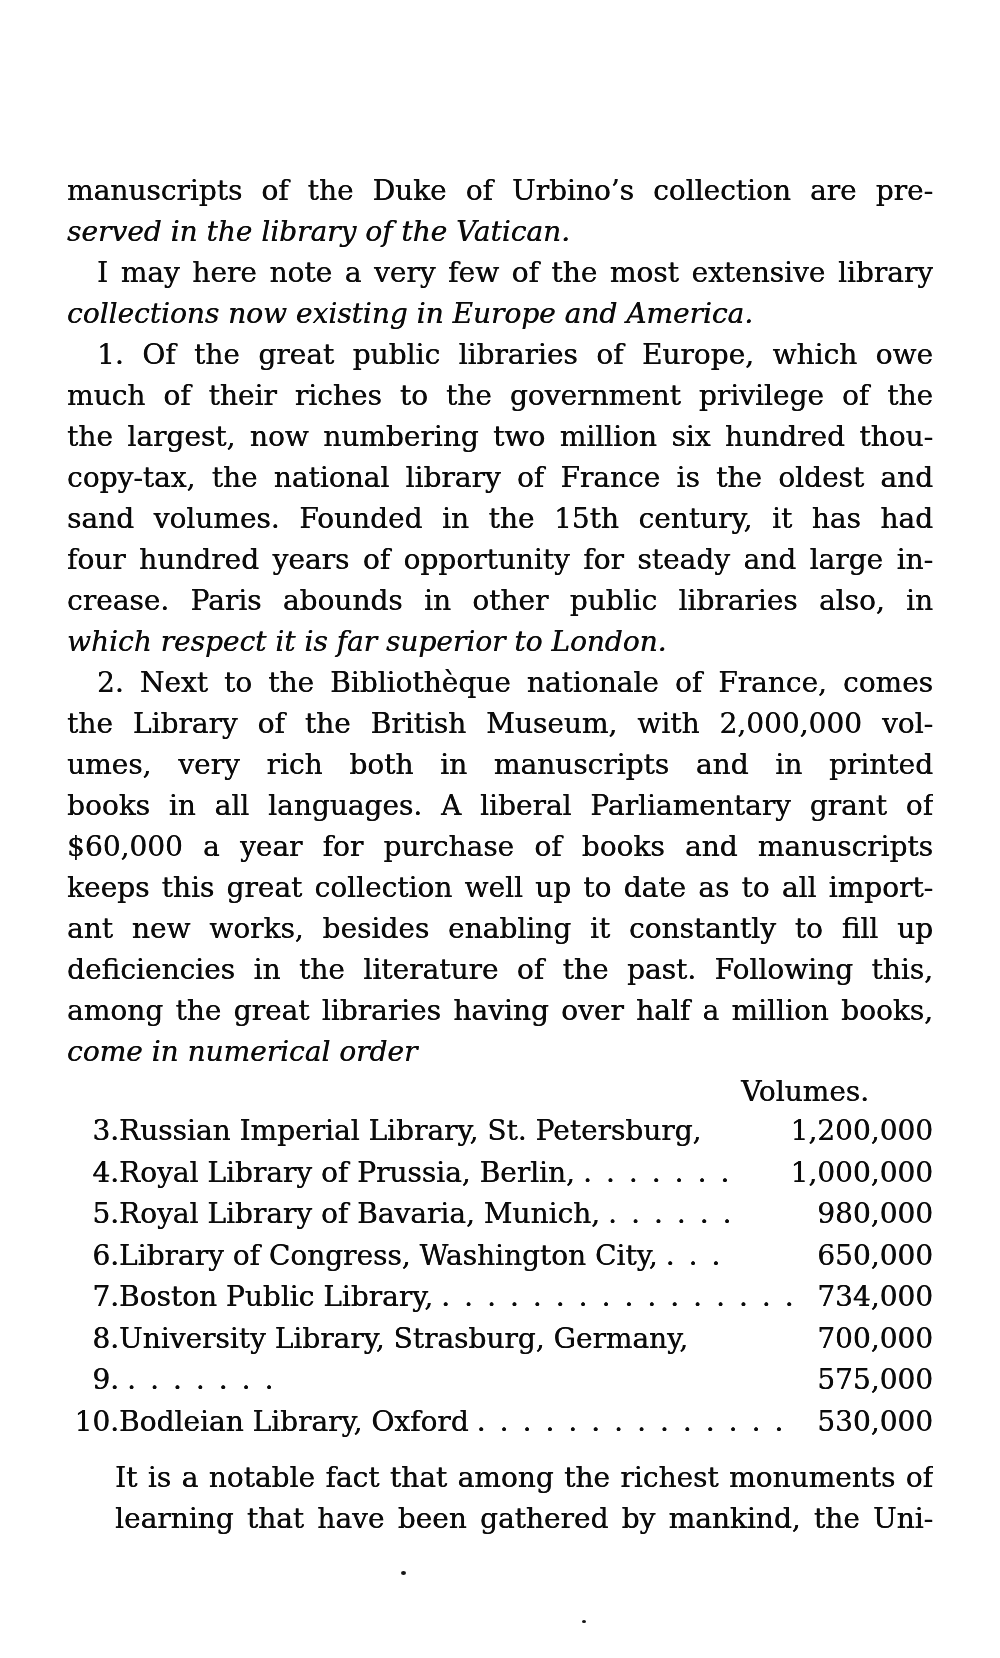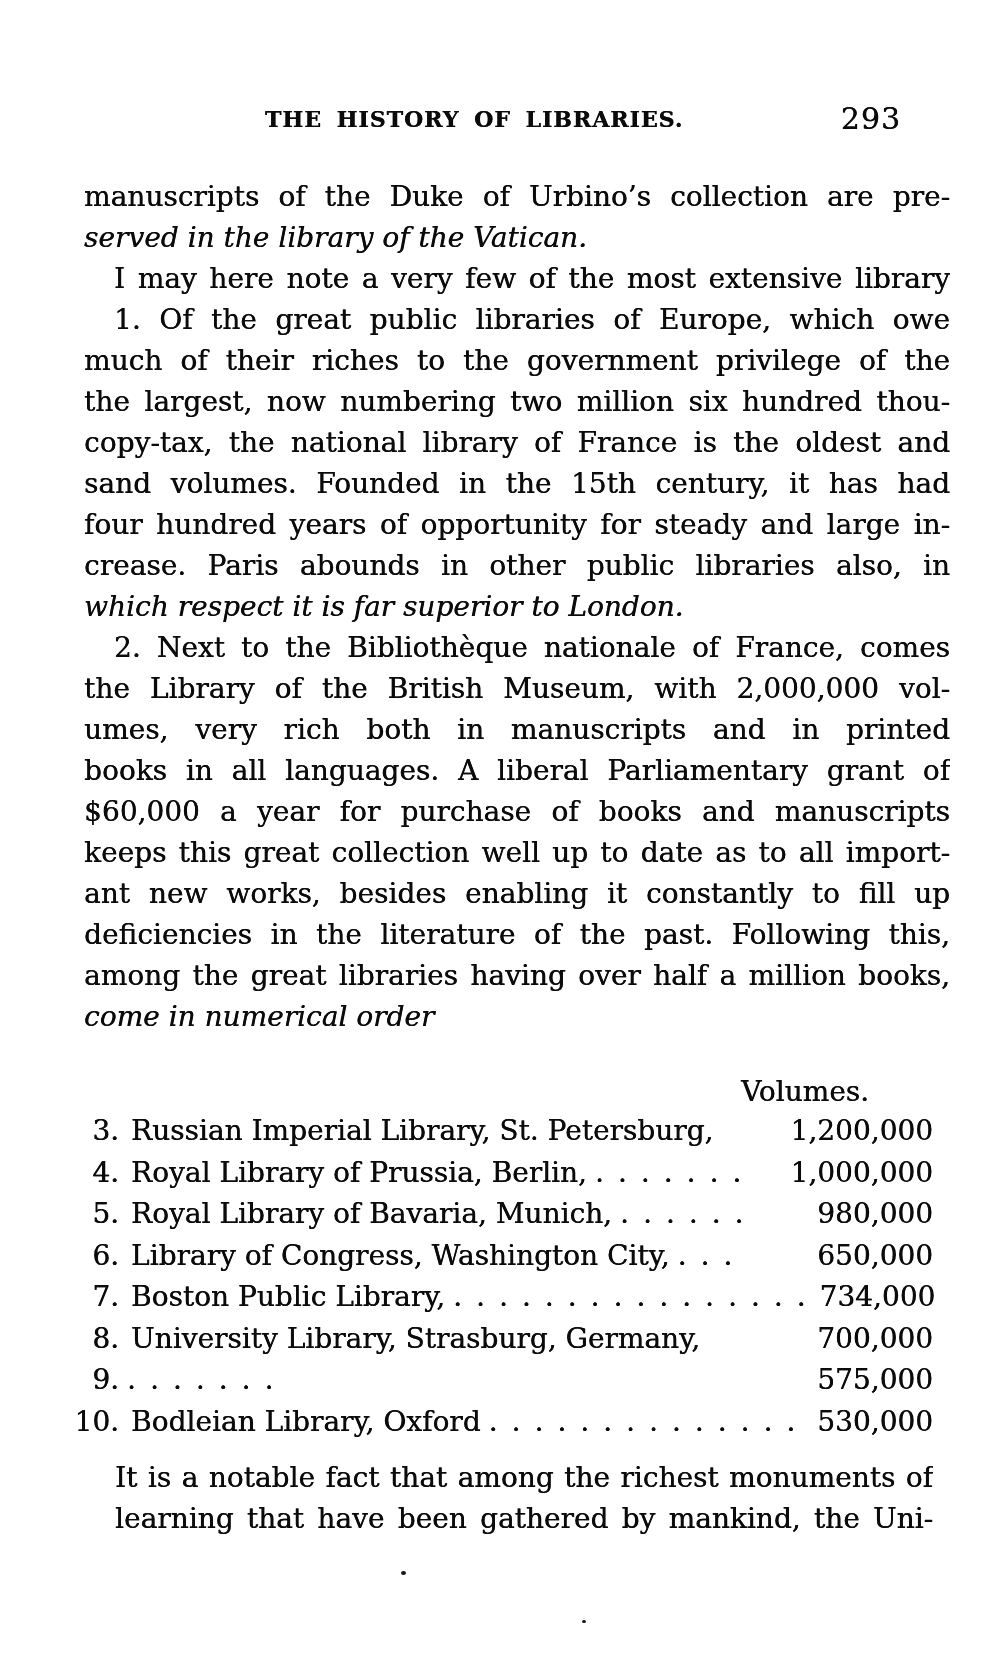--- a/index.html
+++ b/index.html
@@ -24,71 +24,68 @@
     letter-spacing: 1px; word-spacing: 6px;
     white-space: nowrap;
   }
   .page-number {
     position: absolute; right: 32px; top: 0;
     font-size: 30px; letter-spacing: 1px;
   }
 
   
   .body-text {
-    position: absolute; left: 67px; top: 176px; width: 866px;
-    font-size: 28px; line-height: 41px; margin-left: 17px;
+    position: absolute; left: 67px; top: 170px; width: 866px;
+    font-size: 28px; line-height: 41px;
   }
   .line { text-align: justify; text-align-last: justify; overflow: hidden; max-height: 41px; }
   .line.last { text-align: left; text-align-last: auto; font-style: italic; }
   .line.indent { text-indent: 30px; }
 
   
   .vol-header {
     position: absolute; left: 51px; top: 1072px; width: 866px;
     box-sizing: border-box; padding-right: 48px;
     font-size: 28px; line-height: 40px; text-align: right;
   }
   .lib-table {
     position: absolute; left: 67px; top: 1110px; width: 866px;
     font-size: 28px;
   }
   .lib-row { display: flex; align-items: baseline; height: 41.5px; line-height: 41.5px; white-space: nowrap; }
   .lib-num  { flex: none; width: 52px; text-align: right; }
-  .lib-name { flex: none; margin-left: 12px; }
+  .lib-name { flex: none; }
   .lib-leader { flex: none; margin-left: 8px; letter-spacing: 14px; }
   .lib-fill { flex: 1 1 auto; }
   .lib-value { flex: none; text-align: right; }
 
   
   .closing {
     position: absolute; left: 67px; top: 1457px; width: 866px;
     font-size: 28px; line-height: 41px;
   }
   .closing .line { text-align: justify; text-align-last: justify; margin-left: 48px; }
 
   
   .speck { position: absolute; background: #151515; border-radius: 50%; }
 </style>
 </head>
 <body>
 
 <div class="page">
 
-  <div class="running-head">
-    <span class="head-title">THE HISTORY OF LIBRARIES.</span>
-    <span class="page-number">293</span>
-  </div>
 
   <div class="body-text">
       <div class="paragraph">
         <div class="line">manuscripts of the Duke of Urbino’s collection are pre-</div>
         <div class="line last">served in the library of the Vatican.</div>
       </div>
       <div class="paragraph">
         <div class="line indent">I may here note a very few of the most extensive library</div>
+        <div class="line last">collections now existing in Europe and America.</div>
       </div>
       <div class="paragraph">
         <div class="line indent">1. Of the great public libraries of Europe, which owe</div>
         <div class="line">much of their riches to the government privilege of the</div>
         <div class="line">the largest, now numbering two million six hundred thou-</div>
         <div class="line">copy-tax, the national library of France is the oldest and</div>
         <div class="line">sand volumes.  Founded in the 15th century, it has had</div>
         <div class="line">four hundred years of opportunity for steady and large in-</div>
         <div class="line">crease.  Paris abounds in other public libraries also, in</div>
         <div class="line last">which respect it is far superior to London.</div>

